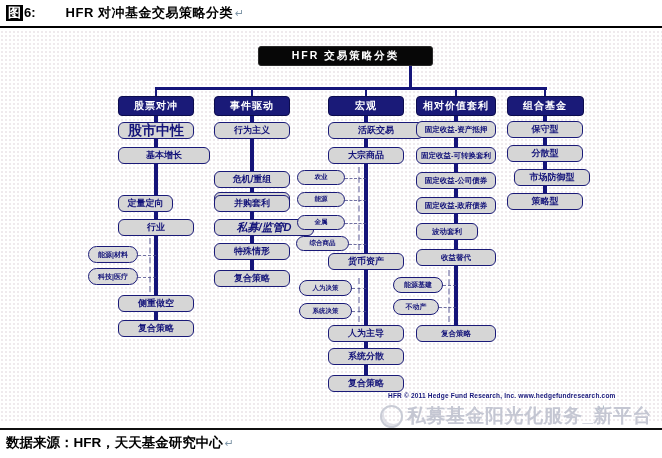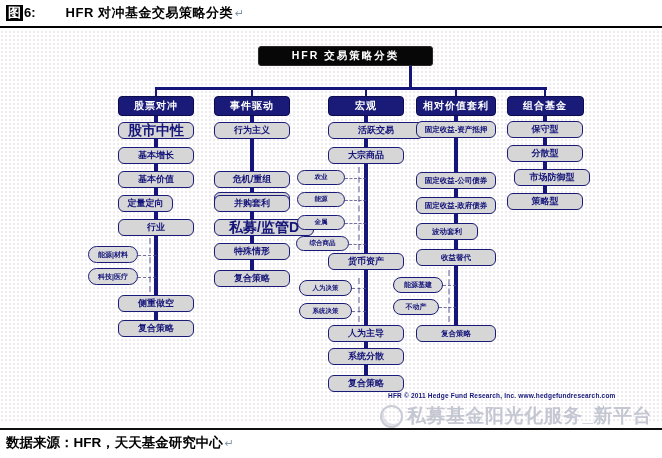--- a/index.html
+++ b/index.html
@@ -62,38 +62,37 @@
   <div class="dots"></div>
   <div class="node root" style="left:258px;top:46px;width:175px">HFR 交易策略分类</div>
   <div class="copyright">HFR © 2011 Hedge Fund Research, Inc.  www.hedgefundresearch.com</div>
 <div class="vline" style="left: 409px; top: 64px; width: 2.5px; height: 24px;"></div>
     <div class="vline" style="left: 156px; top: 87px; width: 391px; height: 2.5px;"></div>
     <div class="vline" style="left: 154.8px; top: 87px; width: 2.5px; height: 10px;"></div>
     <div class="vline" style="left: 154px; top: 112px; width: 4px; height: 216.5px;"></div>
     <div class="spring" style="left: 149px; top: 238px; height: 54px;"></div>
     <div class="node cat" style="left: 118px; top: 96px; width: 76px;">股票对冲</div>
     <div class="node item" style="left: 118px; top: 122px; width: 76px; font-size: 14px;">股市中性</div>
-    <div class="node item" style="left: 118px; top: 147px; width: 76px; font-size: 9px;">基本增长</div>
-    <div class="node item" style="left: 118px; top: 171px; width: 76px; font-size: 9px;">基本价值</div>
+    <div class="node item" style="left: 118px; top: 147px; width: 92px; font-size: 9px;">基本增长</div>
     <div class="node item" style="left: 118px; top: 195px; width: 55px; font-size: 9px;">定量定向</div>
     <div class="node item" style="left: 118px; top: 219px; width: 76px; font-size: 9px;">行业</div>
     <div class="node item" style="left: 118px; top: 295px; width: 76px; font-size: 9px;">侧重做空</div>
     <div class="node item" style="left: 118px; top: 320px; width: 76px; font-size: 9px;">复合策略</div>
     <div class="node oval" style="left: 88px; top: 246px; width: 50px; height: 17px; font-size: 7px;">能源|材料</div>
     <div class="oc" style="left: 138px; top: 254.5px; width: 18px;"></div>
     <div class="node oval" style="left: 88px; top: 268px; width: 50px; height: 17px; font-size: 7px;">科技|医疗</div>
     <div class="oc" style="left: 138px; top: 276.5px; width: 18px;"></div>
     <div class="vline" style="left: 250.8px; top: 87px; width: 2.5px; height: 10px;"></div>
     <div class="vline" style="left: 250px; top: 112px; width: 4px; height: 166.5px;"></div>
     <div class="node cat" style="left: 214px; top: 96px; width: 76px;">事件驱动</div>
     <div class="node item" style="left: 214px; top: 122px; width: 76px; font-size: 9px;">行为主义</div>
     <div class="node item" style="left: 214px; top: 147px; width: 76px; font-size: 9px; margin-top: 45px;">信用套利</div>
     <div class="node item" style="left: 214px; top: 171px; width: 76px; font-size: 9px;">危机/重组</div>
     <div class="node item" style="left: 214px; top: 195px; width: 76px; font-size: 9px;">并购套利</div>
-    <div class="node item" style="left: 214px; top: 219px; width: 100px; font-size: 14px;">私募/监管D</div>
+    <div class="node item" style="left: 214px; top: 219px; width: 100px; font-size: 11px; font-style: italic;">私募/监管D</div>
     <div class="node item" style="left: 214px; top: 243px; width: 76px; font-size: 9px;">特殊情形</div>
     <div class="node item" style="left: 214px; top: 270px; width: 76px; font-size: 9px;">复合策略</div>
     <div class="vline" style="left: 364.8px; top: 87px; width: 2.5px; height: 10px;"></div>
     <div class="vline" style="left: 364px; top: 112px; width: 4px; height: 271.5px;"></div>
     <div class="spring" style="left: 358px; top: 167px; height: 83px;"></div>
     <div class="spring" style="left: 358px; top: 278px; height: 44px;"></div>
     <div class="node cat" style="left: 328px; top: 96px; width: 76px;">宏观</div>
     <div class="node item" style="left: 328px; top: 122px; width: 96px; font-size: 9px;">活跃交易</div>
     <div class="node item" style="left: 328px; top: 147px; width: 76px; font-size: 9px;">大宗商品</div>
     <div class="node item" style="left: 328px; top: 253px; width: 76px; font-size: 9px;">货币资产</div>
@@ -110,20 +109,21 @@
     <div class="oc" style="left: 349px; top: 243.5px; width: 17px;"></div>
     <div class="node oval" style="left: 299px; top: 280px; width: 53px; height: 16px; font-size: 6.5px;">人为决策</div>
     <div class="oc" style="left: 352px; top: 288px; width: 14px;"></div>
     <div class="node oval" style="left: 299px; top: 303px; width: 53px; height: 16px; font-size: 6.5px;">系统决策</div>
     <div class="oc" style="left: 352px; top: 311px; width: 14px;"></div>
     <div class="vline" style="left: 454.8px; top: 87px; width: 2.5px; height: 10px;"></div>
     <div class="vline" style="left: 454px; top: 112px; width: 4px; height: 221.5px;"></div>
     <div class="spring" style="left: 448px; top: 270px; height: 52px;"></div>
     <div class="node cat" style="left: 416px; top: 96px; width: 80px;">相对价值套利</div>
     <div class="node item" style="left: 416px; top: 121px; width: 80px; font-size: 7.5px;">固定收益-资产抵押</div>
+    <div class="node item" style="left: 416px; top: 147px; width: 80px; font-size: 7.5px;">固定收益-可转换套利</div>
     <div class="node item" style="left: 416px; top: 172px; width: 80px; font-size: 7.5px;">固定收益-公司债券</div>
     <div class="node item" style="left: 416px; top: 197px; width: 80px; font-size: 7.5px; text-align: center;">固定收益-政府债券</div>
     <div class="node item" style="left: 416px; top: 223px; width: 62px; font-size: 7.5px;">波动套利</div>
     <div class="node item" style="left: 416px; top: 249px; width: 80px; font-size: 7.5px;">收益替代</div>
     <div class="node item" style="left: 416px; top: 325px; width: 80px; font-size: 7.5px;">复合策略</div>
     <div class="node oval" style="left: 393px; top: 277px; width: 50px; height: 16px; font-size: 7px;">能源基建</div>
     <div class="oc" style="left: 443px; top: 285px; width: 13px;"></div>
     <div class="node oval" style="left: 393px; top: 299px; width: 46px; height: 16px; font-size: 7px;">不动产</div>
     <div class="oc" style="left: 439px; top: 307px; width: 17px;"></div>
     <div class="vline" style="left: 543.8px; top: 87px; width: 2.5px; height: 10px;"></div>

